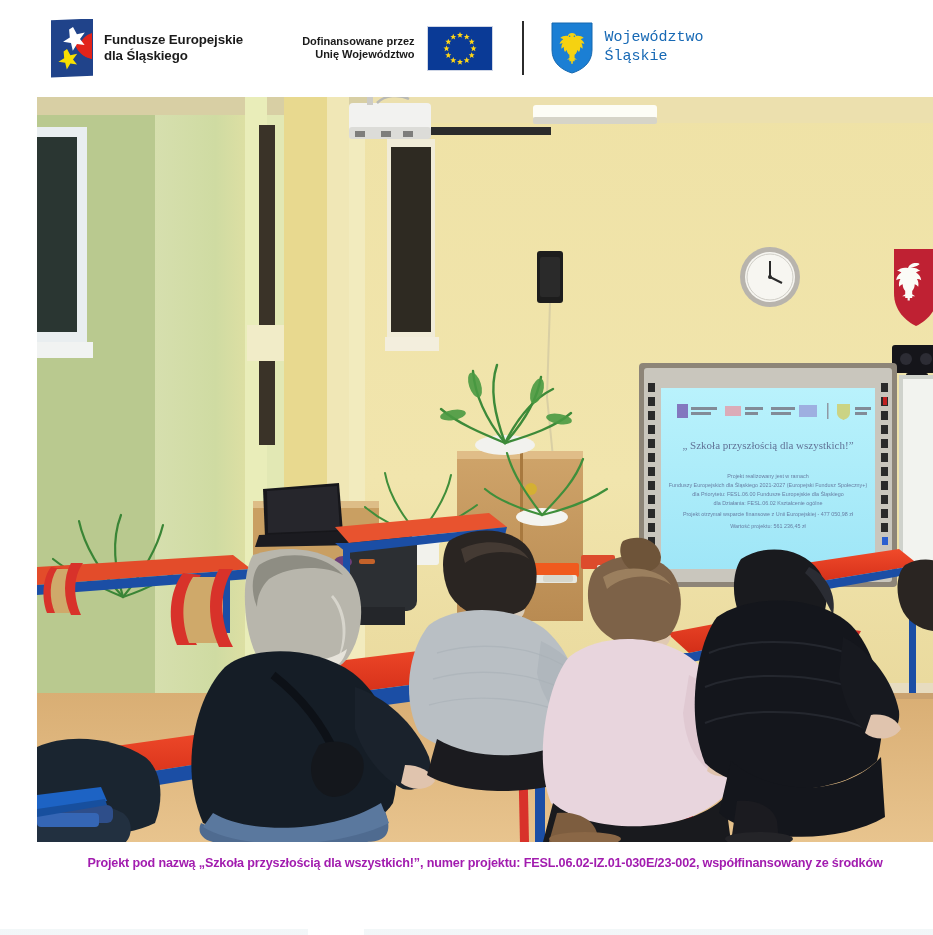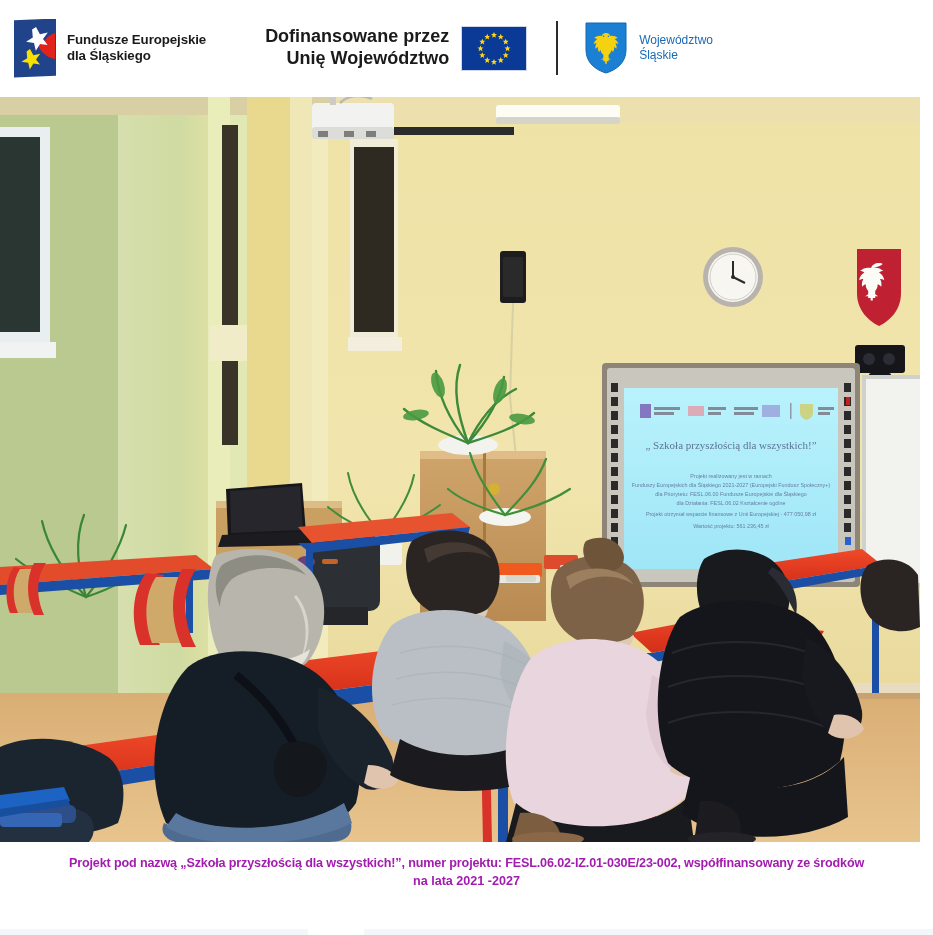--- a/index.html
+++ b/index.html
@@ -17,20 +17,21 @@
   }
 
   
   .page {
     width: 933px;
     height: 935px;
     position: relative;
     background: #ffffff;
     box-sizing: border-box;
     overflow: hidden;
+    padding-left: 37px;
   }
 
   
   .logo-bar {
     position: relative;
     height: 97px;
     background: #ffffff;
     display: flex;
     align-items: center;
     padding: 0 12px 0 14px;
@@ -88,21 +89,21 @@
   .pl-text {
     font-size: 13.3px;
     font-weight: 700;
     line-height: 1.22;
     color: #1a1a1a;
     white-space: nowrap;
   }
 
   
   .eu-text {
-    font-size: 18px;
+    font-size: 11px;
     font-weight: 700;
     line-height: 1.22;
     color: #1a1a1a;
     text-align: right;
     white-space: nowrap;
     margin-right: 12px;
   }
   .eu-flag {
     width: 66px;
     height: 45px;
@@ -127,25 +128,26 @@
   .sl-shield {
     width: 42px;
     height: 52px;
     flex: 0 0 auto;
     margin-right: 12px;
     position: relative;
   }
   .sl-shield svg { position: absolute; left: 0; top: 0; }
 
   .sl-text {
-    font-size: 12px;
+    font-size: 15px;
     font-weight: 400;
     line-height: 1.25;
     color: #1769b5;
     white-space: nowrap;
+    font-family: Liberation Mono, monospace;
   }
 
   
   .photo-wrap {
     position: relative;
     width: 920px;
     height: 745px;
     overflow: hidden;
     background: #a3a3a3;
   }
@@ -684,18 +686,17 @@
           <path d="M0 712 L68 702 L70 708 L0 720 Z" fill="#174f9e"></path>
         </g>
 
         <rect x="0" y="0" width="920" height="745" fill="none"></rect>
       </svg>
     </div>
   </div>
 
   <div class="caption">
     <span class="cap-line l1">Projekt pod nazwą  „Szkoła przyszłością dla wszystkich!”, numer projektu: FESL.06.02-IZ.01-030E/23-002, współfinansowany ze środków</span>
-    <span class="cap-line">na lata 2021 -2027</span>
   </div>
 
   <div class="page-footer-edge"></div>
 
 </div>
 
 </body></html>

